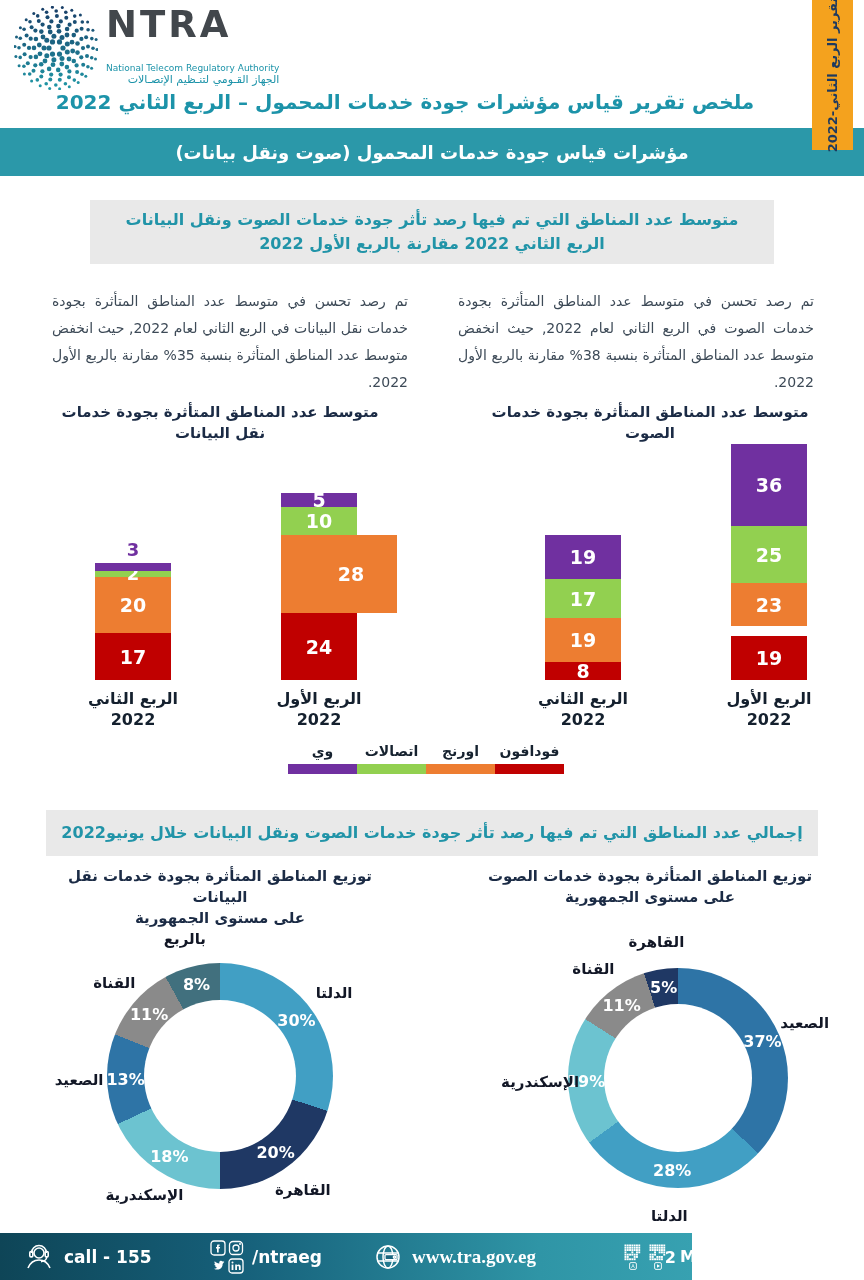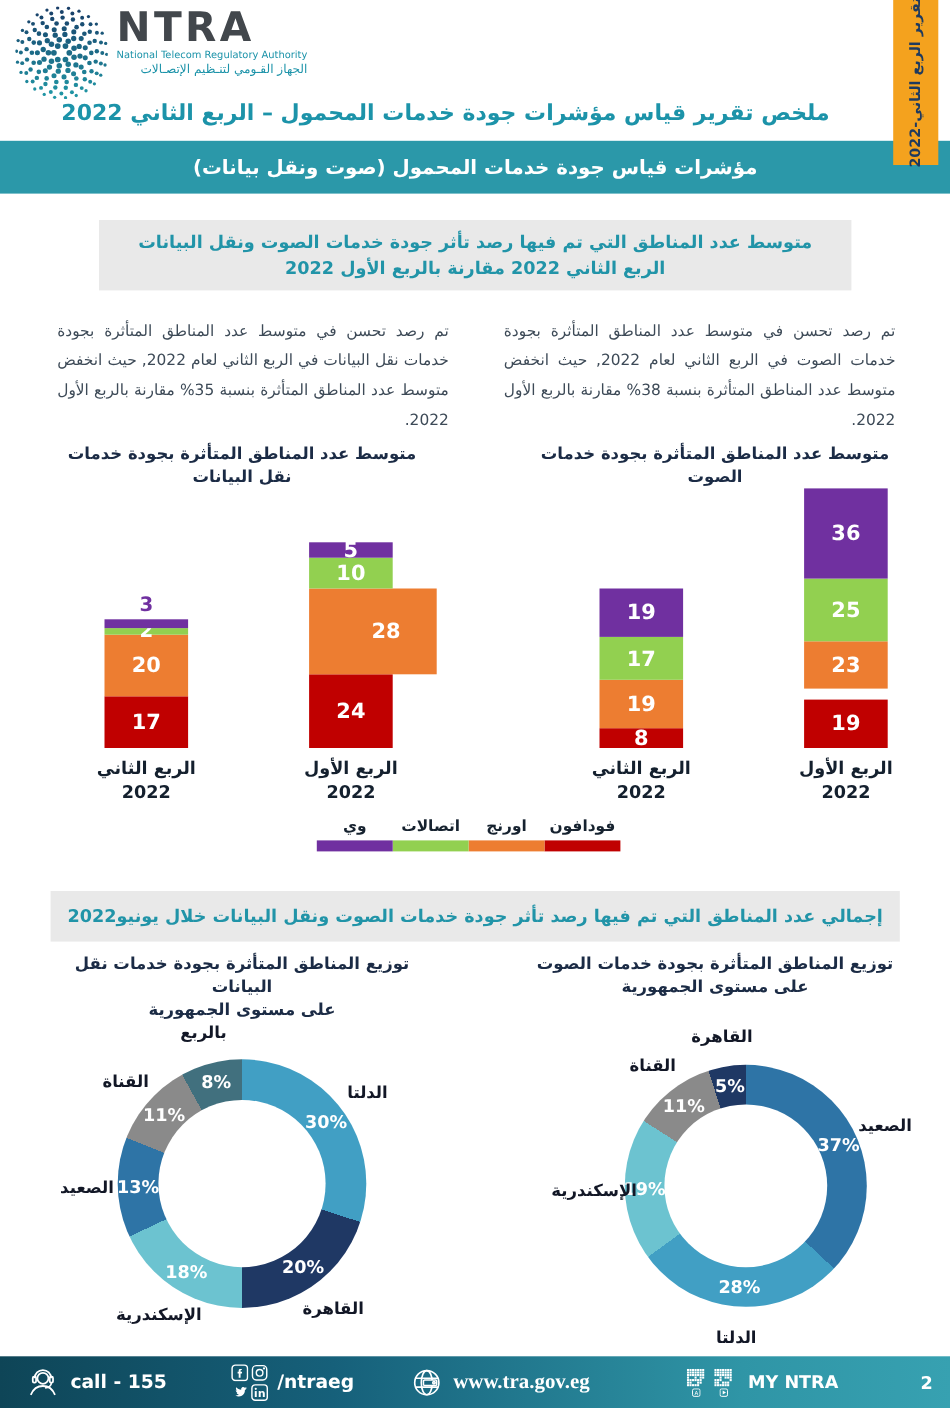--- a/index.html
+++ b/index.html
@@ -4,21 +4,21 @@
 <style>
   html,body{margin:0;padding:0;background:#cfd4d8;}
   .page{position:relative;width:864px;height:1280px;margin:0 auto;background:#ffffff;overflow:hidden;
         font-family:"DejaVu Sans",sans-serif;}
   .abs{position:absolute;}
 
   
   #logo{left:14px;top:6px;display:flex;gap:8px;}
   #logo-text{display:flex;flex-direction:column;line-height:1.05;}
   #logo-wordmark{font-size:37px;font-weight:bold;color:#42474c;letter-spacing:3px;}
-  #logo-sub-en{font-size:9px;color:#1c93a9;margin-top:2px;}
+  #logo-sub-en{font-size:9px;color:#1c93a9;margin-top:19px;}
   #logo-sub-ar{font-size:11px;color:#1c93a9;direction:rtl;margin-top:1px;}
   #side-tab{left:812px;top:0;width:41px;height:150px;background:#F4A21E;z-index:6;}
   #side-tab-text{position:absolute;left:0;top:150px;width:150px;height:41px;transform:rotate(-90deg);
         transform-origin:left top;display:flex;align-items:center;justify-content:center;
         font-size:13px;font-weight:bold;color:#1E3A5F;direction:rtl;white-space:nowrap;}
   #main-title{left:0;top:90px;width:810px;text-align:center;color:#1C93A9;font-size:20px;
         font-weight:bold;direction:rtl;}
   #banner{left:0;top:128px;width:864px;height:48px;background:#2B98A9;display:flex;align-items:center;
         justify-content:center;color:#fff;font-size:18px;font-weight:bold;direction:rtl;}
 
@@ -55,21 +55,21 @@
 
   
   .donut{position:absolute;border-radius:50%;}
   .donut-hole{position:absolute;background:#fff;border-radius:50%;}
   .donut-pct{position:absolute;color:#fff;font-size:16px;font-weight:bold;white-space:nowrap;
         direction:ltr;transform:translate(-50%,-50%);}
   .donut-name{position:absolute;color:#121726;font-size:15px;font-weight:bold;white-space:nowrap;
         direction:rtl;transform:translate(-50%,-50%);}
 
   
-  #footer{left:0;top:1233px;width:864px;height:47px;
+  #footer{left:0;top:1233px;width:692px;height:47px;
         background:linear-gradient(90deg,#0E4557 0%,#16607A 35%,#2F95A6 78%,#37A1B1 100%);}
   .fgroup{position:absolute;top:50%;transform:translateY(-50%);display:flex;align-items:center;
         gap:8px;color:#fff;}
   .ftext{font-size:17px;font-weight:bold;white-space:nowrap;}
   #f-call{left:22px;}
   #f-social{left:210px;}
   #f-web{left:372px;}
   #f-qr{left:624px;}
   #f-page{right:16px;top:50%;transform:translateY(-50%);color:#fff;font-size:16px;font-weight:bold;}
   .social-grid{display:grid;grid-template-columns:16px 16px;grid-template-rows:16px 16px;gap:2px;}

